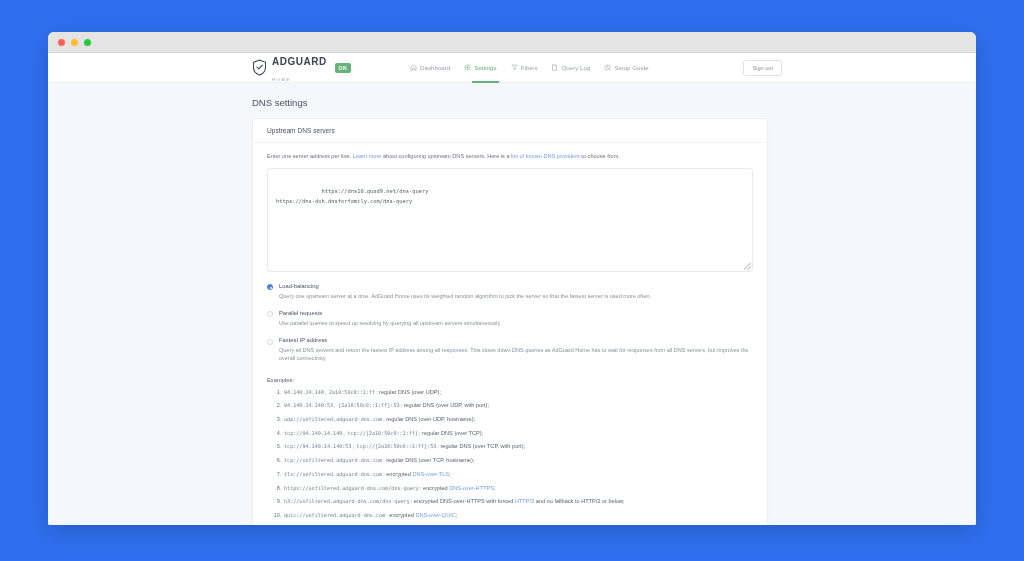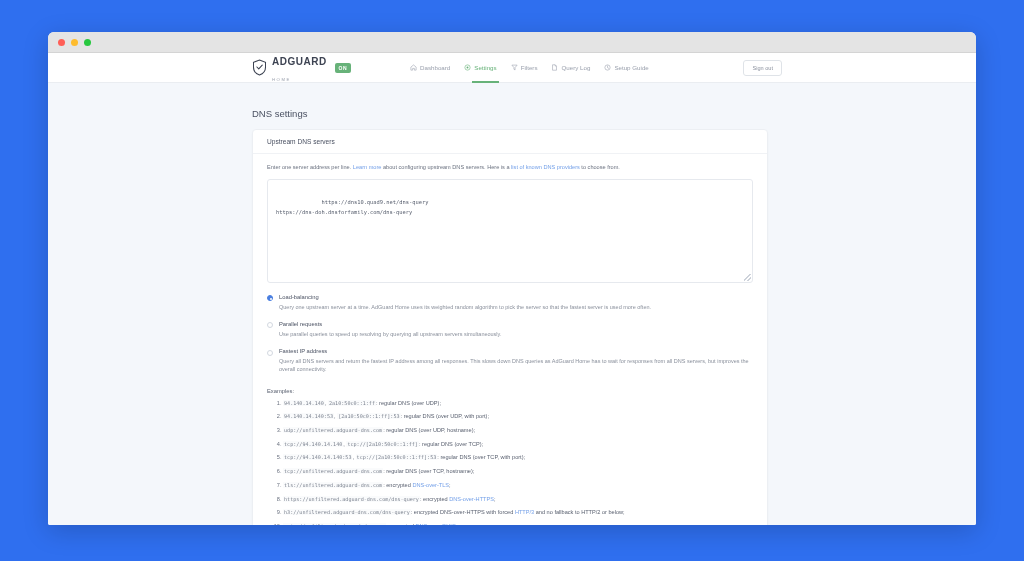--- a/index.html
+++ b/index.html
@@ -103,21 +103,21 @@
     border-radius: 3px;
     padding: 4px 8px;
     background: #fff;
     cursor: pointer;
   }
 
   
   .page { padding: 14px 0 0 0; }
   .container {
     width: 516px;
-    margin: 11px auto;
+    margin: 0 auto;
     margin-left: 204px;
   }
   .page-title {
     font-size: 9.5px; color: #4a5162; font-weight: 400;
     margin-bottom: 10px;
   }
   .card {
     background: #fff;
     border: 1px solid #eceff3;
     border-radius: 4px;

